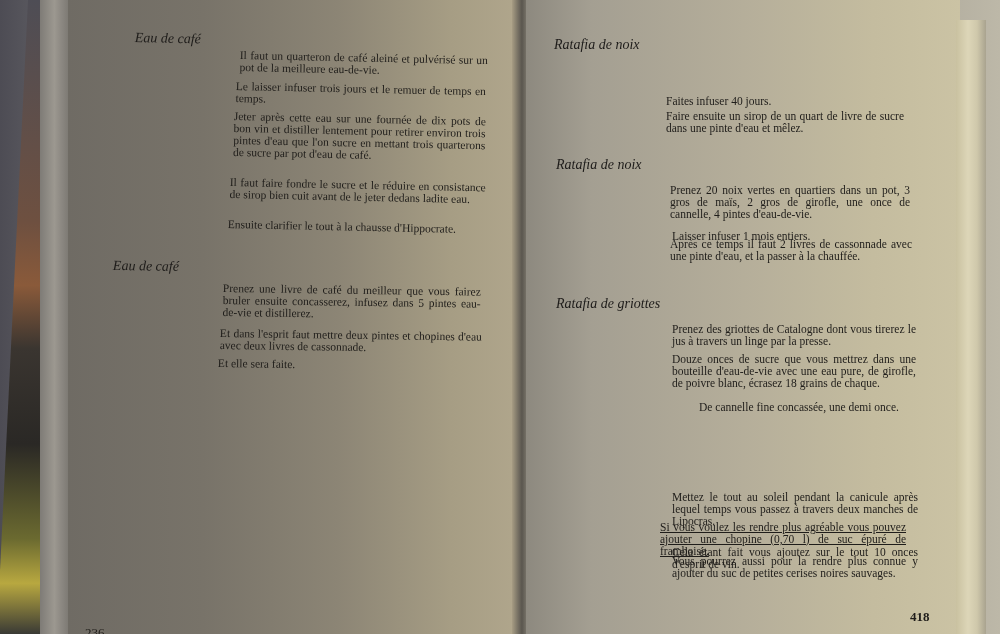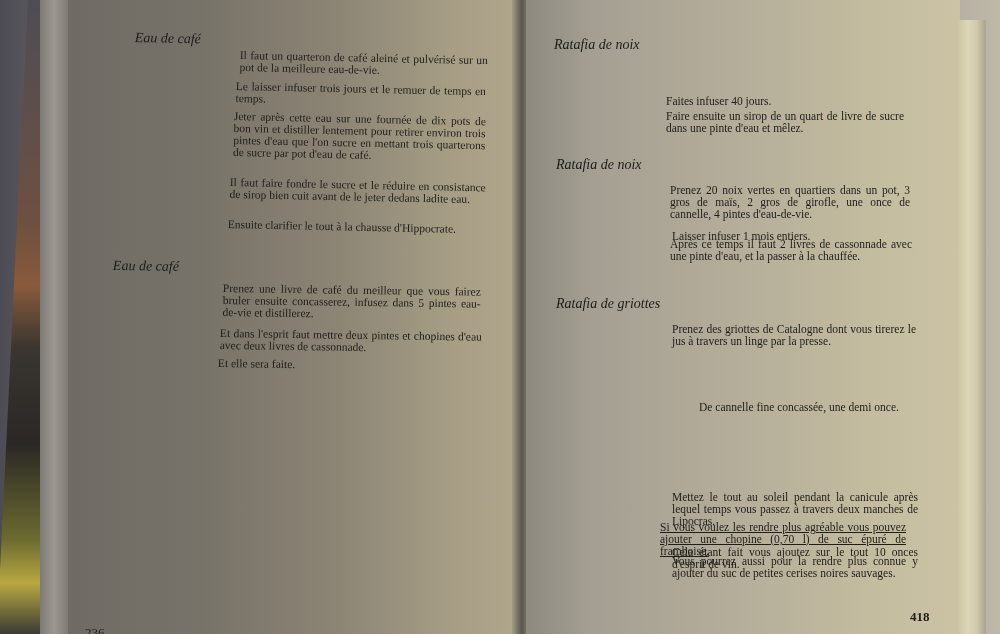--- a/index.html
+++ b/index.html
@@ -85,20 +85,21 @@
   <div class="para" style="left:140px; top:95px; width:238px;">Faites infuser 40 jours.</div>
   <div class="para" style="left:140px; top:110px; width:238px;">Faire ensuite un sirop de un quart de livre de sucre dans une pinte d'eau et mêlez.</div>
 
   <div class="recipe-title" style="left:30px; top:157px;">Ratafia de noix</div>
   <div class="para" style="left:144px; top:184px; width:240px;">Prenez 20 noix vertes en quartiers dans un pot, 3 gros de maïs, 2 gros de girofle, une once de cannelle, 4 pintes d'eau-de-vie.</div>
   <div class="para" style="left:146px; top:230px; width:240px;">Laisser infuser 1 mois entiers.</div>
   <div class="para" style="left:144px; top:238px; width:242px;">Après ce temps il faut 2 livres de cassonnade avec une pinte d'eau, et la passer à la chauffée.</div>
 
   <div class="recipe-title" style="left:30px; top:296px;text-align:center;">Ratafia de griottes</div>
   <div class="para" style="left:146px; top:323px; width:244px;">Prenez des griottes de Catalogne dont vous tirerez le jus à travers un linge par la presse.</div>
+  <div class="para" style="left:146px; top:353px; width:244px;">Douze onces de sucre que vous mettrez dans une bouteille d'eau-de-vie avec une eau pure, de girofle, de poivre blanc, écrasez 18 grains de chaque.</div>
   <div class="para" style="left:146px; top:401px; width:244px;margin-left:27px;">De cannelle fine concassée, une demi once.</div>
   <div class="para" style="left:146px; top:447px; width:246px;margin-top:44px;">Mettez le tout au soleil pendant la canicule après lequel temps vous passez à travers deux manches de Lipocras.</div>
   <div class="para" style="left:146px; top:502px; width:246px;margin-top:44px;">Cela étant fait vous ajoutez sur le tout 10 onces d'esprit de vin.</div>
   <div class="para" style="left:134px; top:521px; width:246px;text-decoration:underline;">Si vous voulez les rendre plus agréable vous pouvez ajouter une chopine (0,70 l) de suc épuré de framboise.</div>
   <div class="para" style="left:146px; top:537px; width:246px;margin-top:18px;">Vous pourrez aussi pour la rendre plus connue y ajouter du suc de petites cerises noires sauvages.</div>
 
   <div class="page-number" style="left:384px; top:609px; font-weight:bold;">418</div>
 </div>
 
 <div class="page-stack-right"></div>

